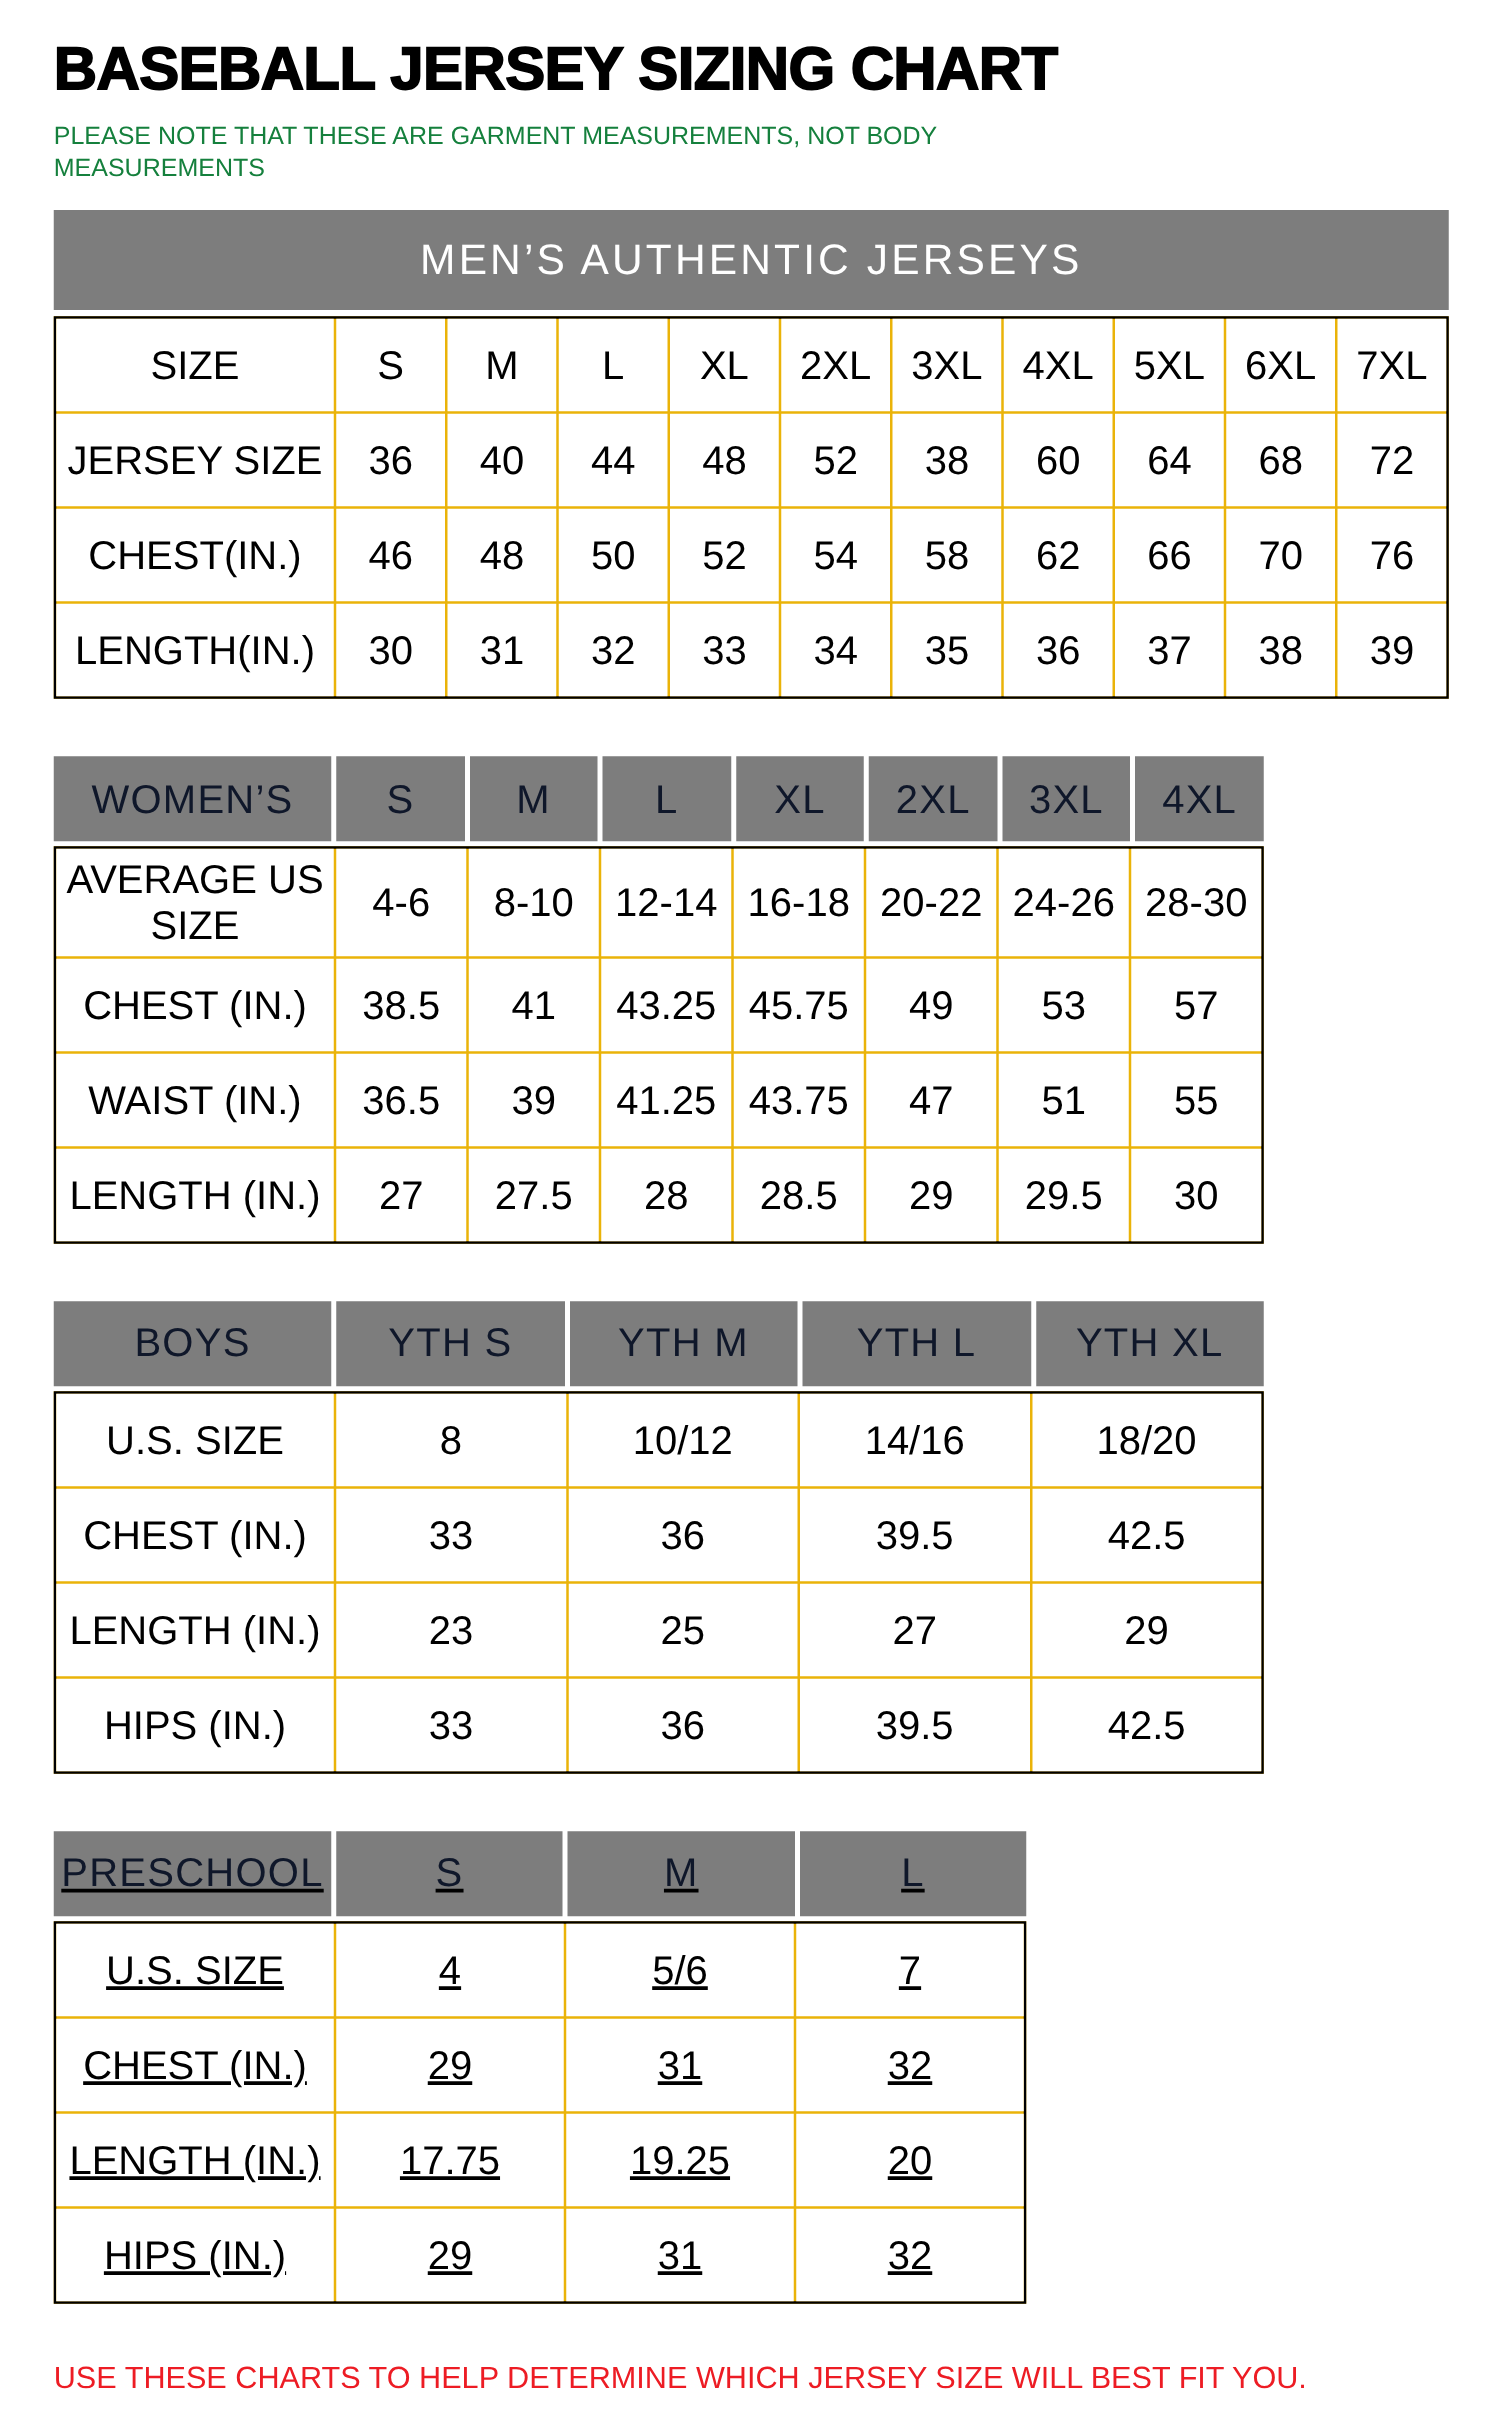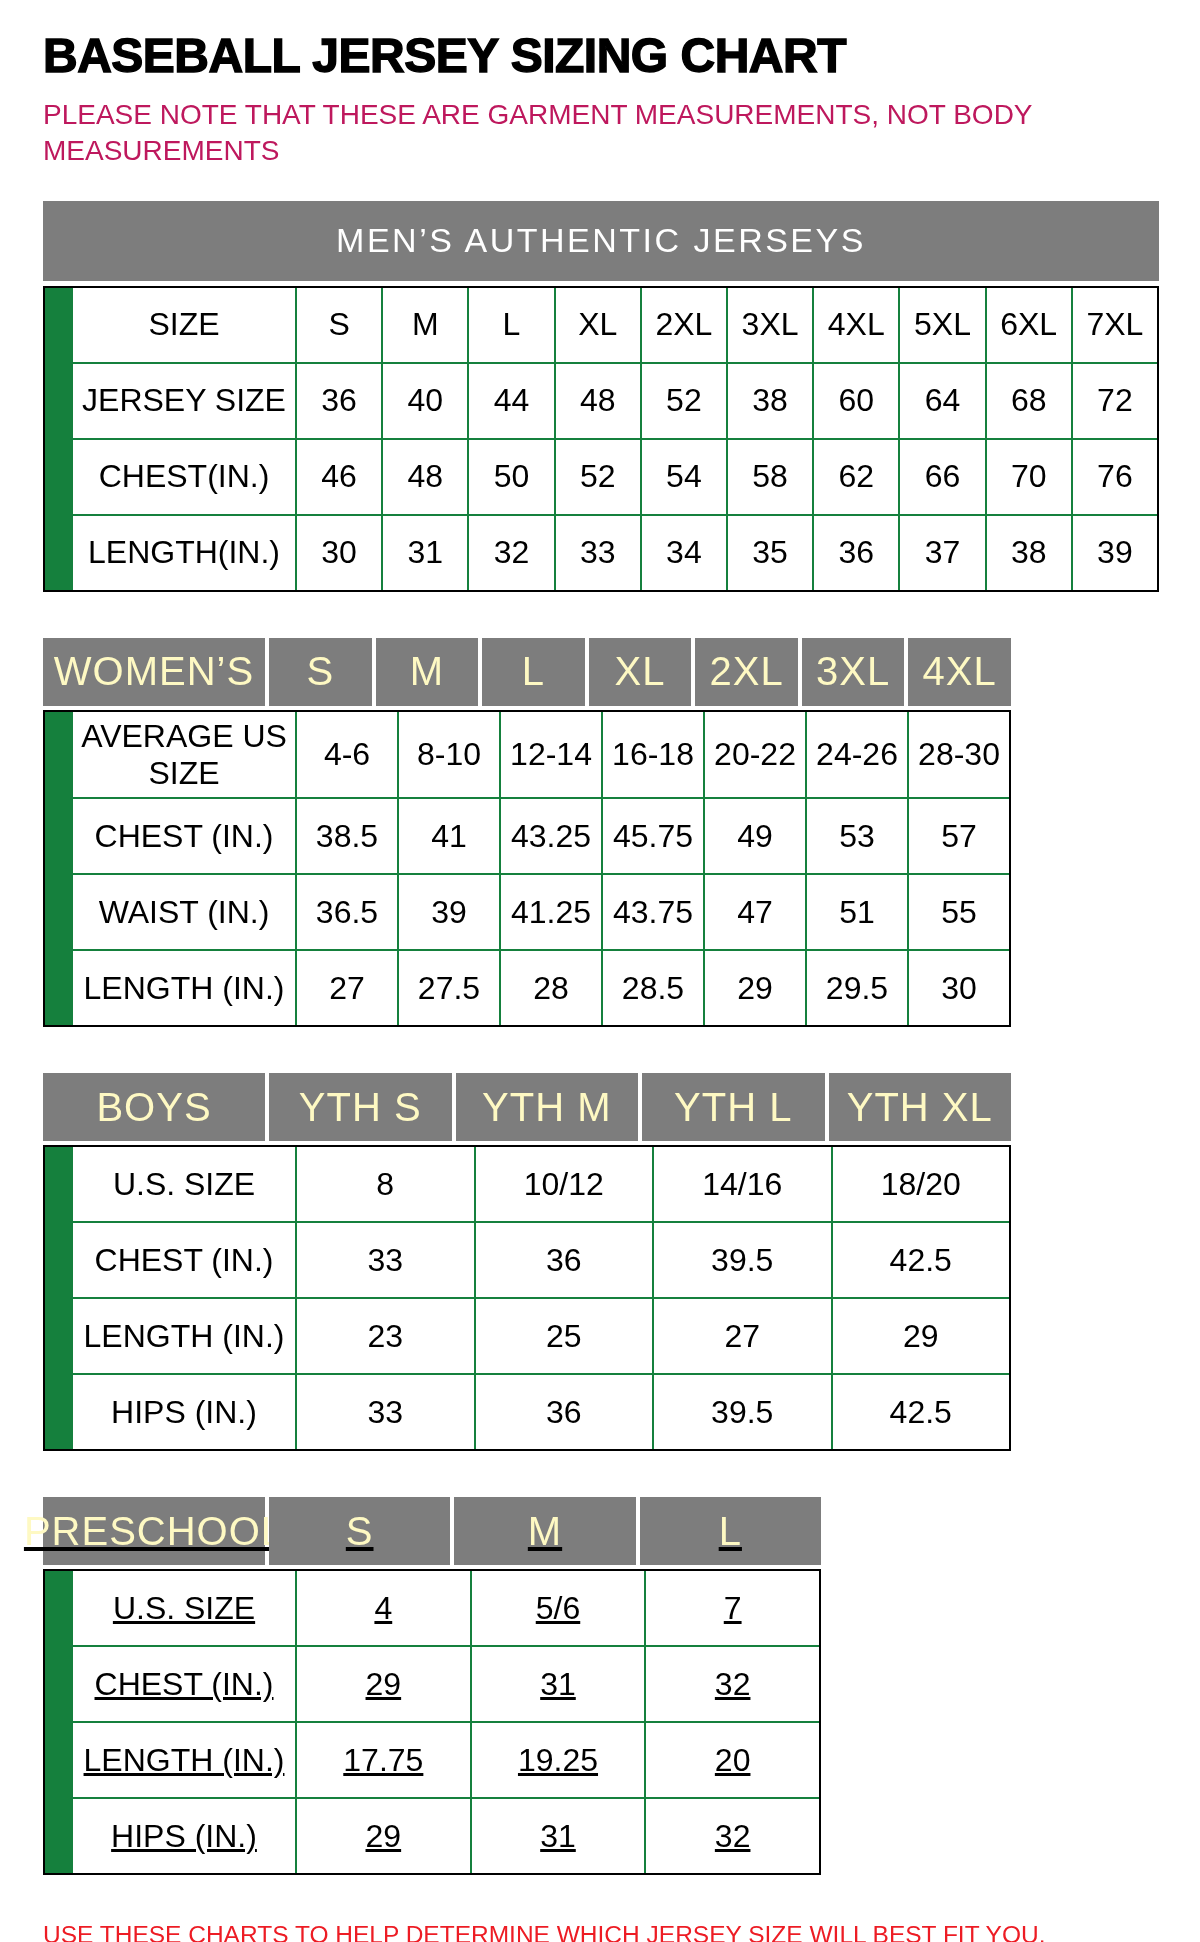--- a/index.html
+++ b/index.html
@@ -16,24 +16,24 @@
   .title {
     font-size: 48px;
     font-weight: 800;
     letter-spacing: -0.5px;
     -webkit-text-stroke: 1.4px #000;
     margin: 6px 0 14px 0;
     line-height: 1.15;
   }
 
   .note {
-    color: #be185d;
-    font-size: 28px;
+    color: #15803d;
+    font-size: 20px;
     line-height: 1.28;
-    margin-bottom: 32px;
+    margin-bottom: 20px;
   }
 
   .tbl { margin-bottom: 46px; }
 
   .banner {
     height: 80px;
     background: #7d7d7d;
     color: #ffffff;
     display: flex;
     align-items: center;
@@ -44,36 +44,35 @@
     text-align: right;
   }
 
   .ghead {
     display: grid;
     column-gap: 4px;
     margin-bottom: 4px;
   }
   .hcell {
     background: #7d7d7d;
-    color: #fef9c3;
+    color: #0f172a;
     height: 68px;
     display: flex;
     align-items: center;
     justify-content: center;
-    font-size: 40px;
+    font-size: 32px;
     letter-spacing: 1px;
     text-align: center;
   }
 
   .gbody {
     display: grid;
     gap: 2px;
-    background: #15803d;
+    background: #eab308;
     border: 2px solid #000000;
-    padding-left: 28px;
   }
   .cell {
     background: #ffffff;
     min-height: 74px;
     display: flex;
     align-items: center;
     justify-content: center;
     font-size: 32px;
     text-align: center;
     padding: 6px 4px;

